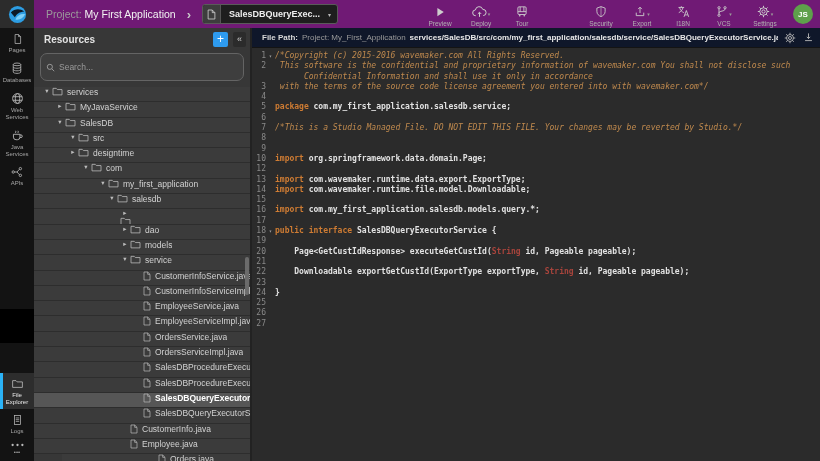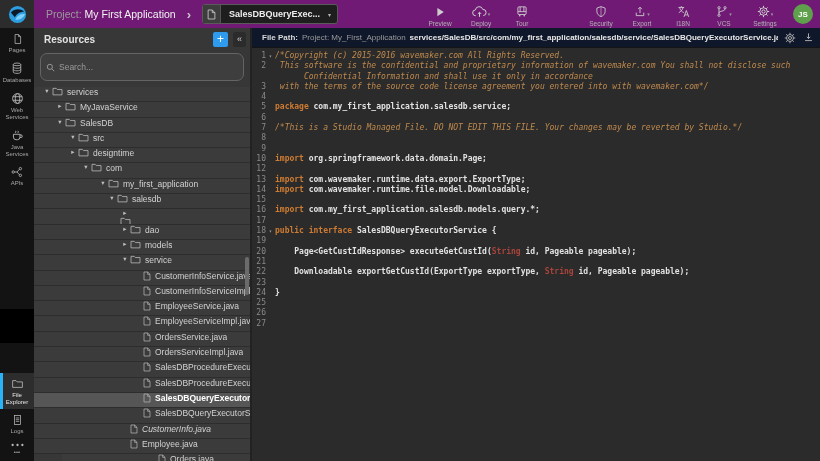--- a/index.html
+++ b/index.html
@@ -570,21 +570,21 @@
           <span class="tree-ic">
             <span class="icn">
               <svg width="8" height="10" viewBox="0 0 12 14" fill="none" stroke="currentColor" stroke-width="1.1">
                 <path d="M1.5 1 H7 L10.5 4.5 V13 H1.5 Z"></path>
                 <path d="M7 1 V4.5 H10.5"></path>
               </svg>
             </span>
           </span>
           <span class="tree-label">SalesDBQueryExecutorSer</span>
         </div>
-        <div class="tree-row" style="padding-left: 86px; font-style: italic;">
+        <div class="tree-row" style="padding-left: 86px;">
           <span class="tree-arrow"></span>
           <span class="tree-ic">
             <span class="icn">
               <svg width="8" height="10" viewBox="0 0 12 14" fill="none" stroke="currentColor" stroke-width="1.1">
                 <path d="M1.5 1 H7 L10.5 4.5 V13 H1.5 Z"></path>
                 <path d="M7 1 V4.5 H10.5"></path>
               </svg>
             </span>
           </span>
           <span class="tree-label">CustomerInfo.java</span>

